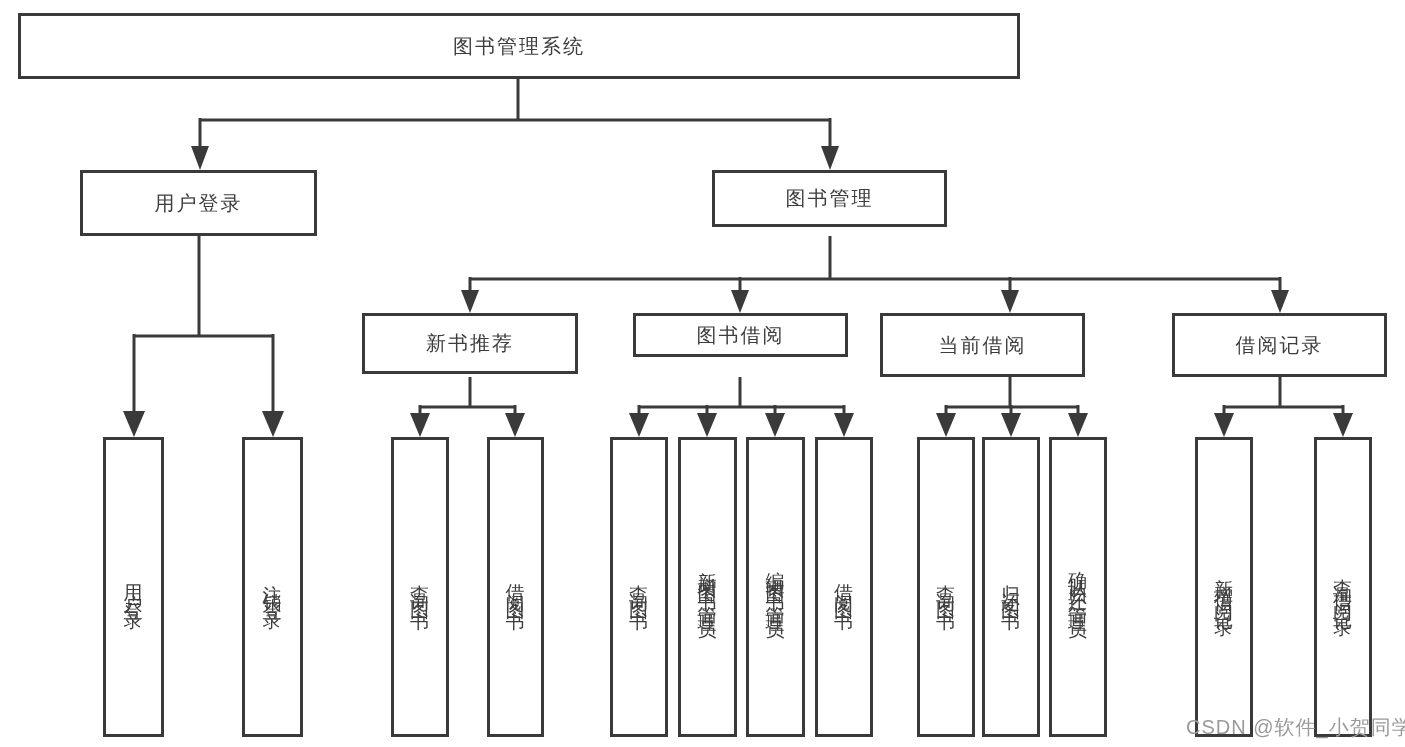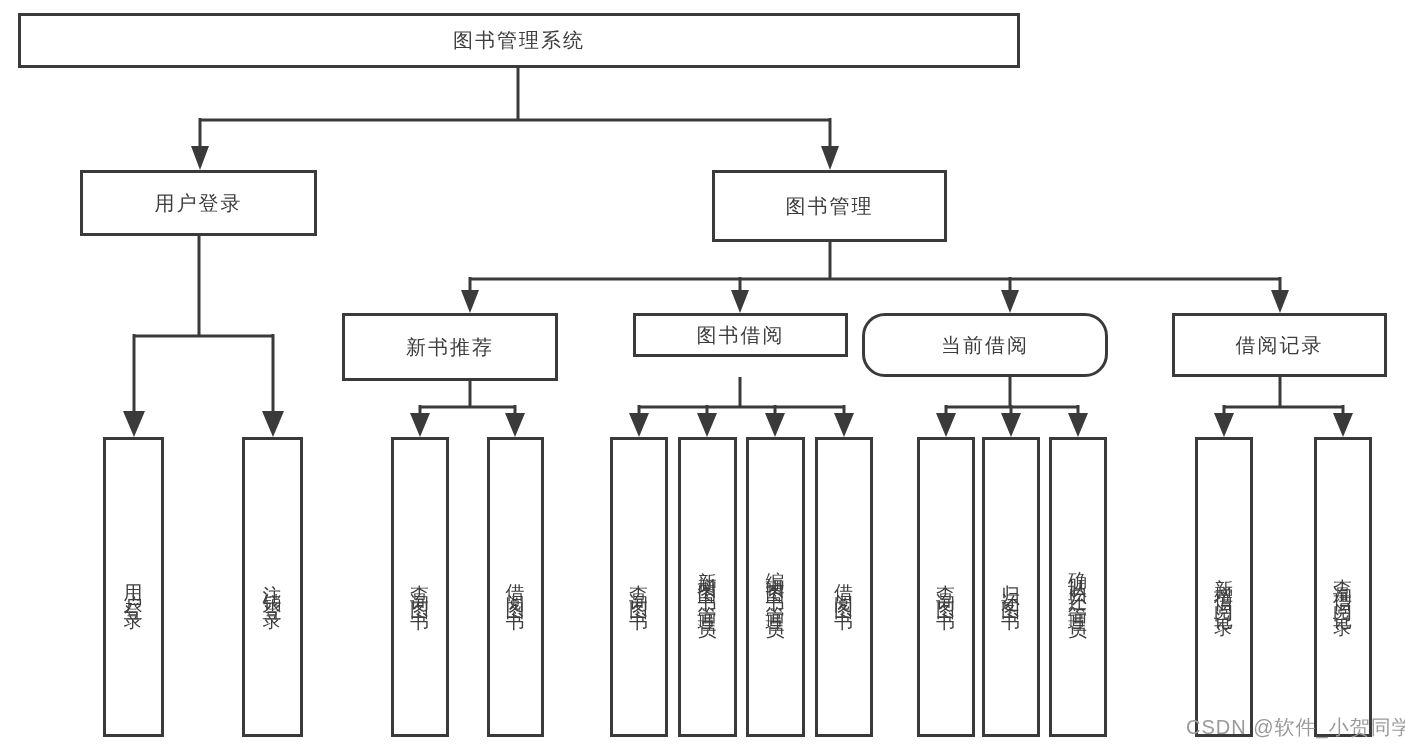--- a/index.html
+++ b/index.html
@@ -132,38 +132,38 @@
 
       <polygon points="936,413 956,413 946,437"></polygon>
       <polygon points="1001,413 1021,413 1011,437"></polygon>
       <polygon points="1068,413 1088,413 1078,437"></polygon>
 
       <polygon points="1214,413 1234,413 1224,437"></polygon>
       <polygon points="1333,413 1353,413 1343,437"></polygon>
     </g>
   </svg>
 
-  <div class="node h" style="left:18px; top:13px; width:1002px; height:55px;">
+  <div class="node h" style="left:18px; top:13px; width:1002px; height:66px;">
     <span>图书管理系统</span>
   </div>
 
   <div class="node h" style="left:80px; top:170px; width:237px; height:66px;">
     <span>用户登录</span>
   </div>
-  <div class="node h" style="left:712px; top:170px; width:235px; height:72px;justify-content:center;">
+  <div class="node h" style="left:712px; top:170px; width:235px; height:57px;justify-content:center;">
     <span>图书管理</span>
   </div>
 
-  <div class="node h" style="left:342px; top:313px; width:216px; height:68px;">
+  <div class="node h" style="left:362px; top:313px; width:216px; height:61px;">
     <span>新书推荐</span>
   </div>
   <div class="node h" style="left:633px; top:313px; width:215px; height:44px;">
     <span>图书借阅</span>
   </div>
-  <div class="node h" style="left:862px; top:313px; width:246px; height:64px;border-radius:23px;">
+  <div class="node h" style="left:880px; top:313px; width:205px; height:64px;">
     <span>当前借阅</span>
   </div>
   <div class="node h" style="left:1172px; top:313px; width:215px; height:64px;">
     <span>借阅记录</span>
   </div>
 
   <div class="node leaf" style="left:103px; width:61px;">用户登录</div>
   <div class="node leaf" style="left:242px; width:61px;">注销登录</div>
 
   <div class="node leaf" style="left:391px;">查询图书</div>

